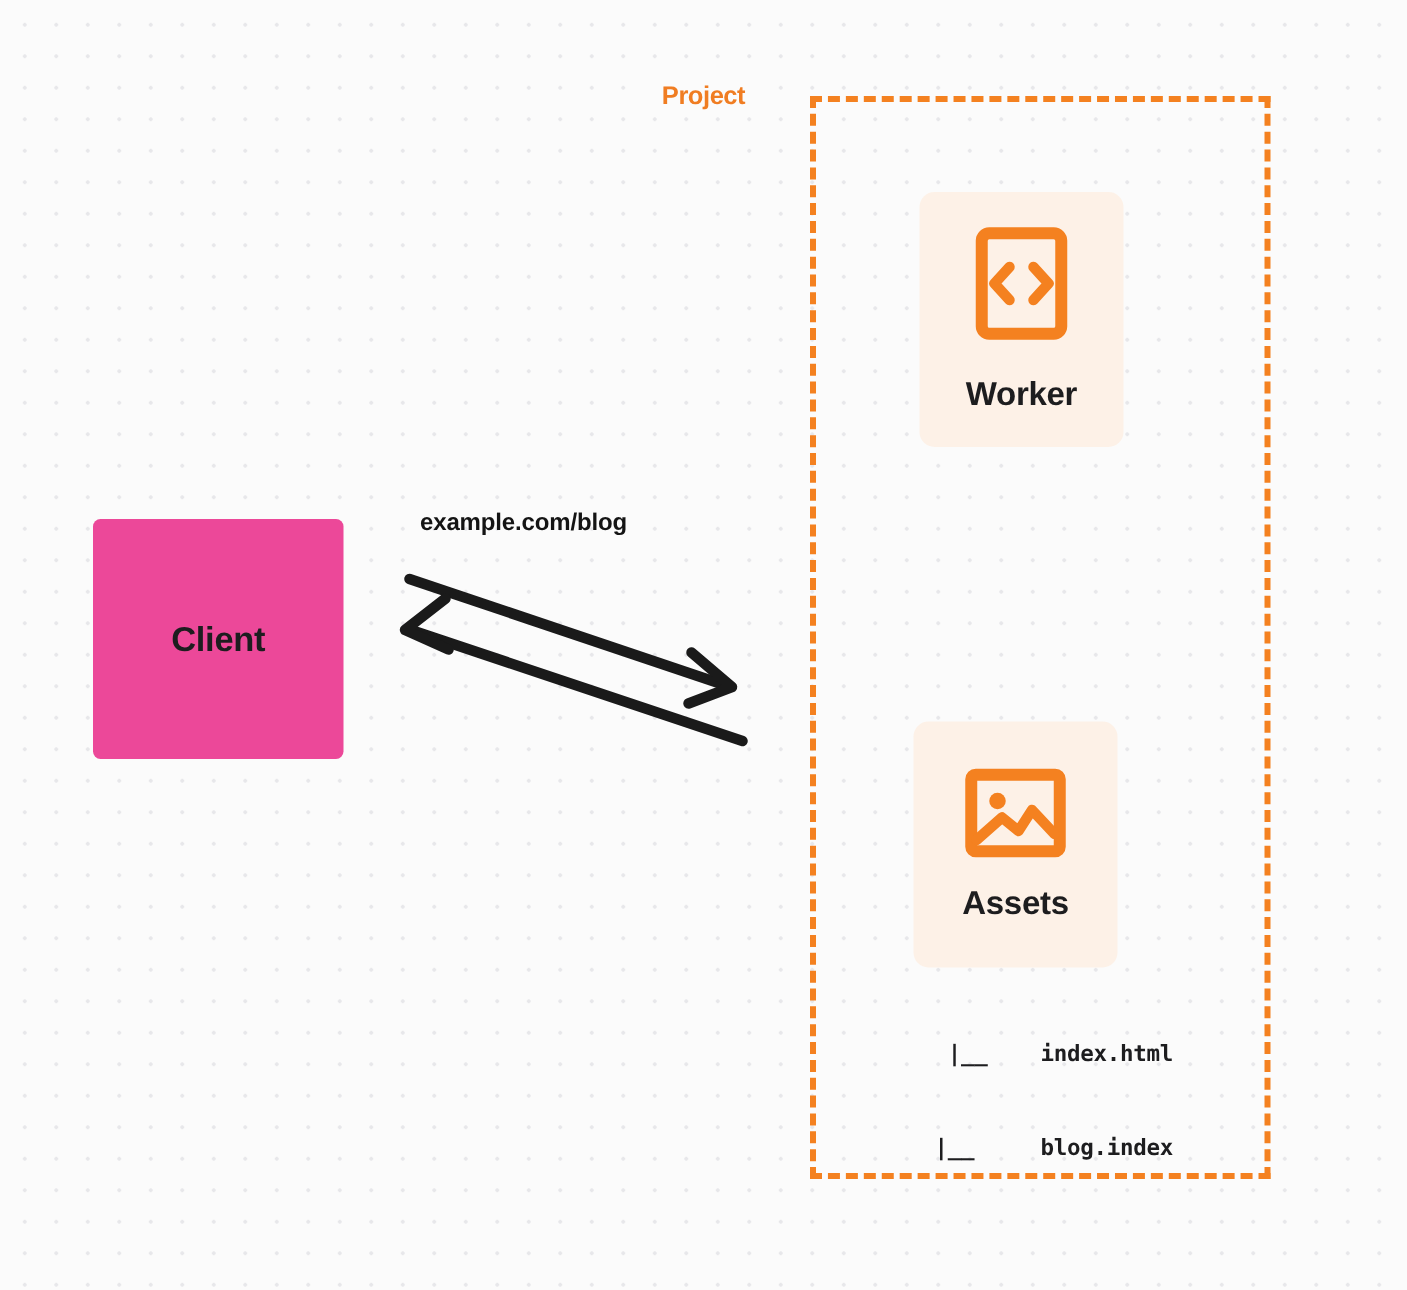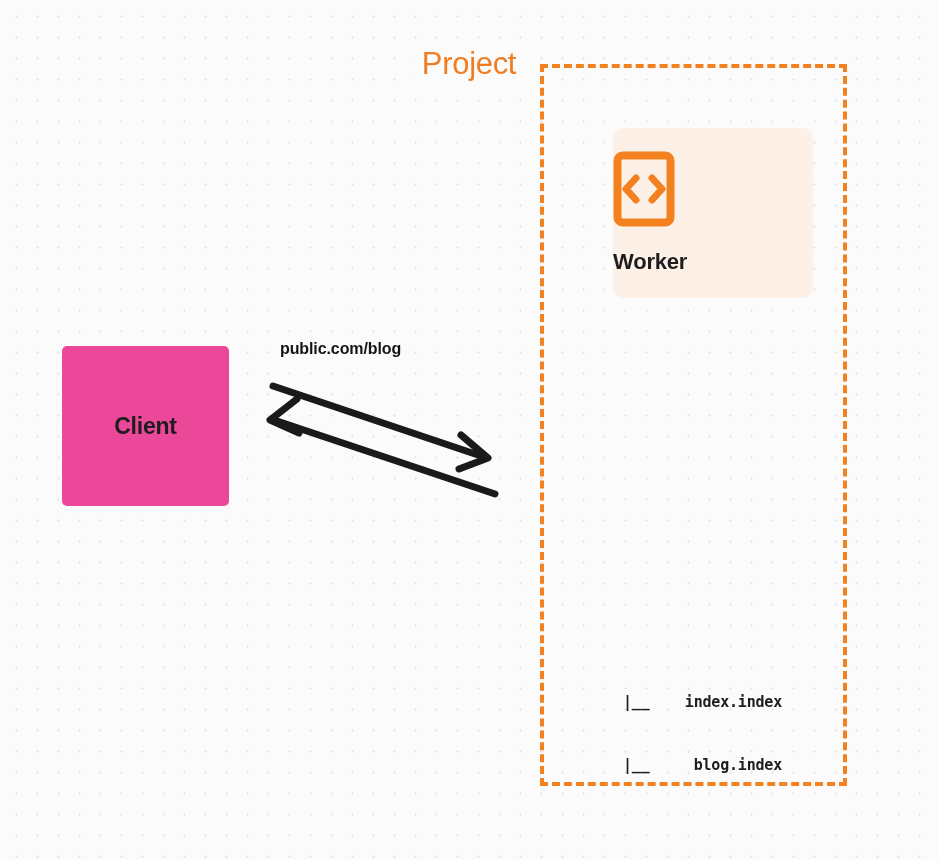--- a/index.html
+++ b/index.html
@@ -74,35 +74,36 @@
     border: 4px dashed #f48120;
     box-sizing: border-box;
   }
   .project-title {
     position: absolute;
     left: 50%;
     top: 64px;
     transform: translate(-50%, -50%);
     background: #fbfbfb;
     padding: 0 7px;
-    font-size: 31px;
-    font-weight: normal;
+    font-size: 17px;
+    font-weight: bold;
     color: #f07d22;
     letter-spacing: -0.3px;
     white-space: nowrap;
   }
 
   
   .card {
     position: absolute;
-    width: 200px;
+    width: 136px;
     background: #fdf1e7;
     border-radius: 10px;
     display: flex;
     flex-direction: column;
+    align-items: center;
     justify-content: center;
   }
   .card-worker {
     left: 613px;
     top: 128px;
     height: 170px;
   }
   .card-assets {
     left: 609px;
     top: 481px;
@@ -142,21 +143,21 @@
 </style>
 </head>
 <body>
 
 <div class="canvas">
 
   <div class="client-box">
     <span class="client-label">Client</span>
   </div>
 
-  <div class="edge-label">public.com/blog</div>
+  <div class="edge-label">example.com/blog</div>
 
   <svg class="arrows" viewBox="0 0 938 860" width="938" height="860" fill="none">
 
     <g>
       <path d="M273 386 L481 456" stroke="#1a1a1a" stroke-width="7" stroke-linecap="round"></path>
       <path d="M461 435 L488 458 L459 469" stroke="#1a1a1a" stroke-width="7" stroke-linecap="round" stroke-linejoin="round" fill="none"></path>
     </g>
 
     <g>
       <path d="M495 494 L277 421" stroke="#1a1a1a" stroke-width="7" stroke-linecap="round"></path>
@@ -171,20 +172,30 @@
     <span class="card-icon">
       <svg width="62" height="76" viewBox="0 0 62 76" fill="none">
         <rect x="4.5" y="4.5" width="53" height="67" rx="5" ry="5" stroke="#f48120" stroke-width="8"></rect>
         <path d="M23 27 L13 38 L23 49" stroke="#f48120" stroke-width="7" stroke-linecap="round" stroke-linejoin="round" fill="none"></path>
         <path d="M39 27 L49 38 L39 49" stroke="#f48120" stroke-width="7" stroke-linecap="round" stroke-linejoin="round" fill="none"></path>
       </svg>
     </span>
     <span class="card-label">Worker</span>
   </div>
 
+  <div class="card card-assets">
+    <span class="card-icon">
+      <svg width="68" height="60" viewBox="0 0 68 60" fill="none">
+        <rect x="4.5" y="4.5" width="59" height="51" rx="3" ry="3" stroke="#f48120" stroke-width="8"></rect>
+        <circle cx="22" cy="22" r="5.5" fill="#f48120"></circle>
+        <path d="M8 48 L25 33 L36 42 L45 28 L60 44" stroke="#f48120" stroke-width="7" stroke-linecap="round" stroke-linejoin="round" fill="none"></path>
+      </svg>
+    </span>
+    <span class="card-label">Assets</span>
+  </div>
 
   <div class="file-tree">
-    <span class="tree-line">  |__    index.index</span>
+    <span class="tree-line">  |__    index.html</span>
     <span class="tree-line">  |__     blog.index</span>
     
   </div>
 
 </div>
 
 </body></html>

